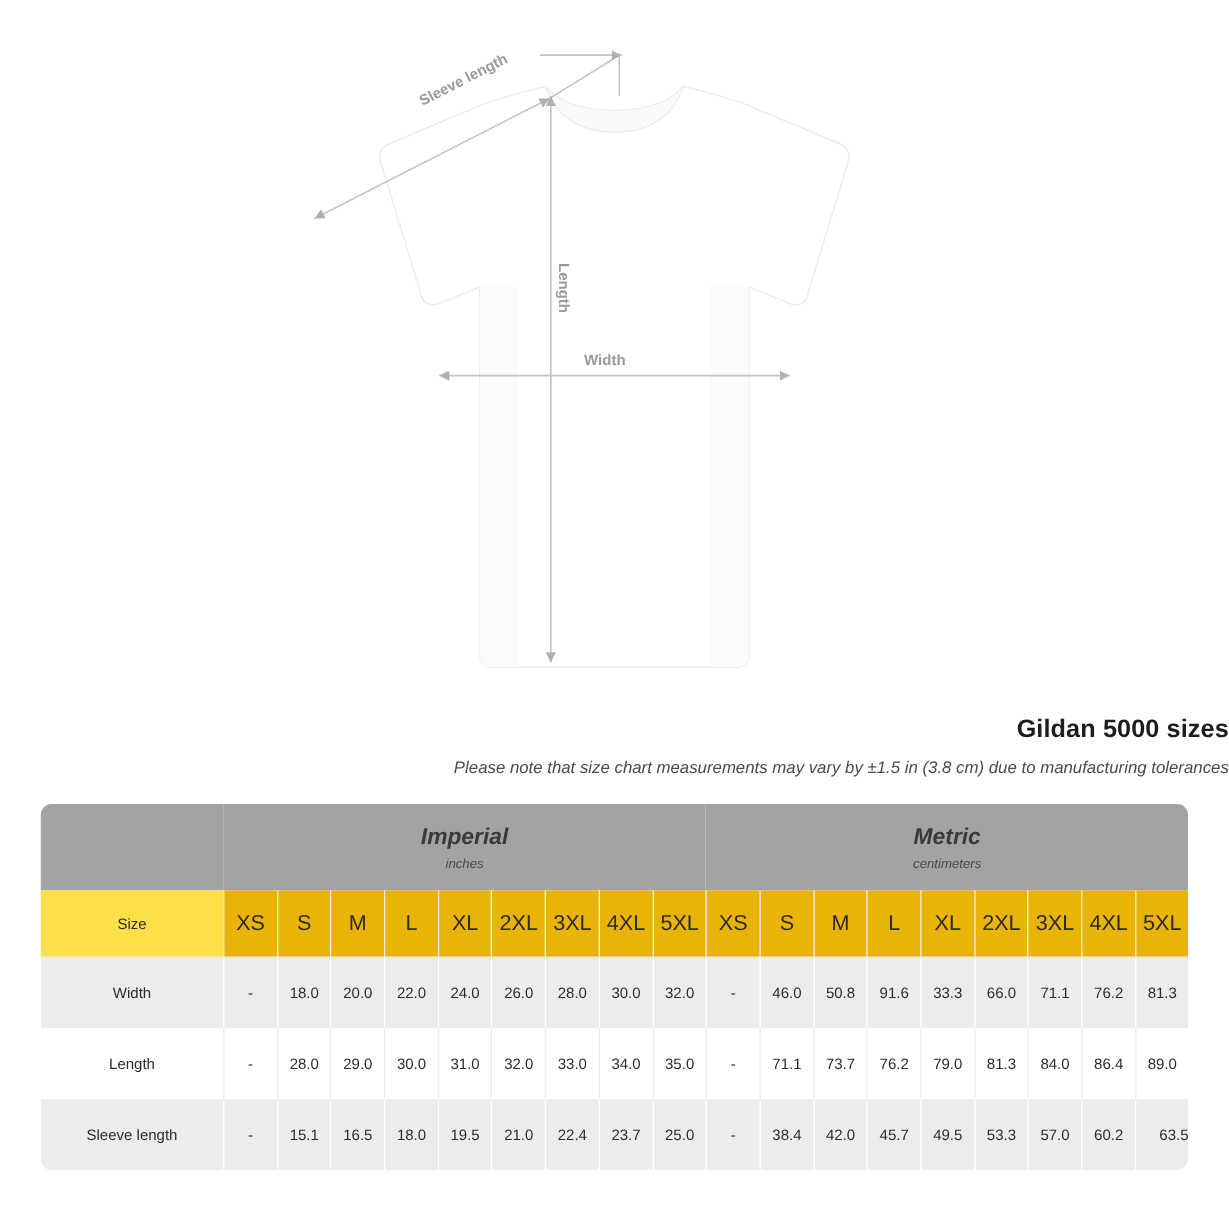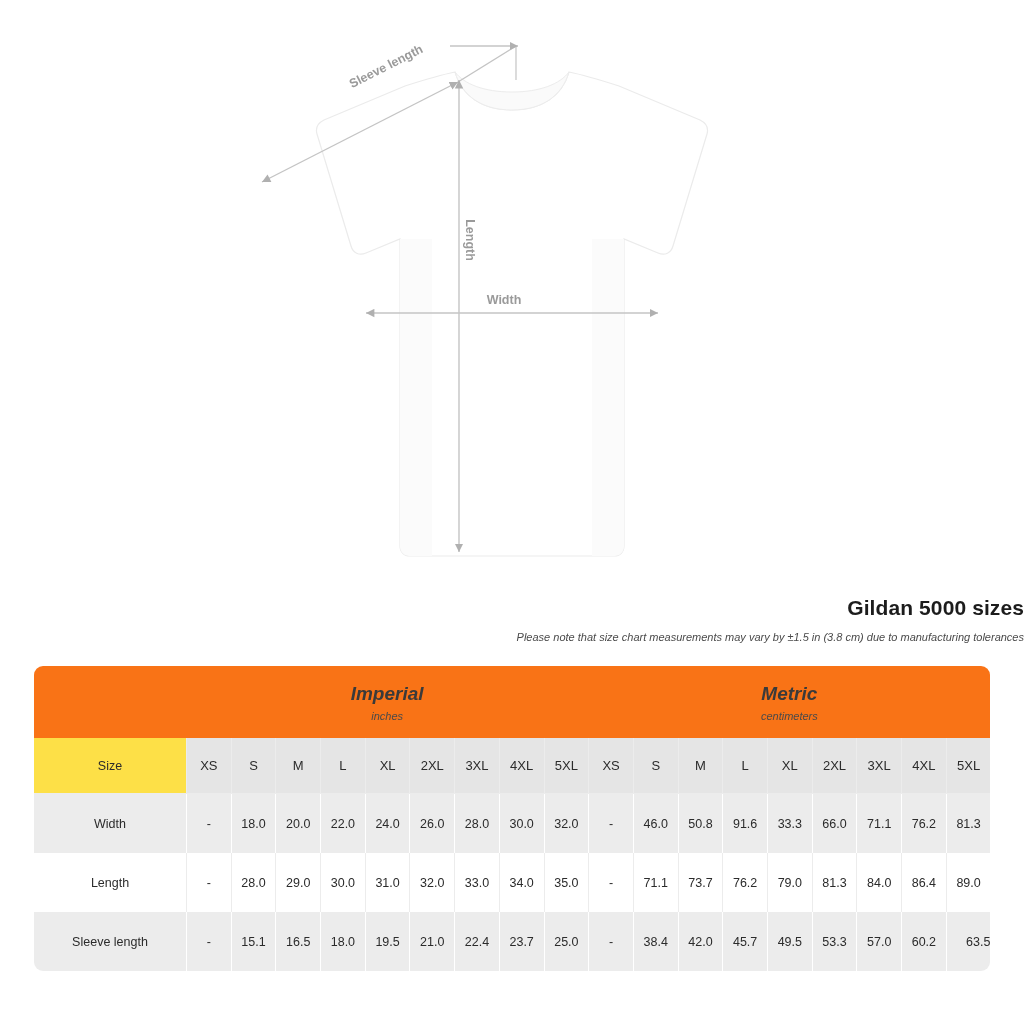--- a/index.html
+++ b/index.html
@@ -29,21 +29,21 @@
     text-align: right;
     margin-top: 16px;
   }
   .chart-title {
     font-size: 21px;
     font-weight: bold;
     color: #1c1c1c;
     letter-spacing: 0.1px;
   }
   .chart-note {
-    font-size: 11px;
+    font-size: 14px;
     font-style: italic;
     color: #4a4a4a;
     margin-top: 11px;
   }
 
   
   .table-wrap {
     margin: 23px 34px 0 34px;
   }
   table.size-chart {
@@ -56,21 +56,21 @@
   }
   table.size-chart td, table.size-chart th {
     padding: 0;
     text-align: center;
     vertical-align: middle;
     font-weight: normal;
   }
 
   
   .unit-row td {
-    background: #f97316;
+    background: #a3a3a3;
     height: 72px;
     padding-top: 4px;
   }
   .unit-row td:first-child { border-top-left-radius: 9px; }
   .unit-row td:last-child  { border-top-right-radius: 9px; margin-top: 12px; }
   .unit-name {
     font-size: 19px;
     font-style: italic;
     font-weight: bold;
     color: #3a3a3a;
@@ -80,23 +80,23 @@
     font-size: 11px;
     font-style: italic;
     color: #4a4a4a;
     display: block;
     margin-top: 5px;
   }
 
   
   .size-row td {
     height: 56px;
-    background: #e5e5e5;
+    background: #eab308;
     font-weight: bold;
-    font-size: 13px;
+    font-size: 18px;
     color: #2b2b2b;
   }
   .size-row td.rowlabel { background: #fde047; }
 
   .data-row td {
     height: 59px;
     font-size: 12.5px;
   }
   .row-shaded td { background: #ececec; }
   .row-plain td  { background: #ffffff; }

